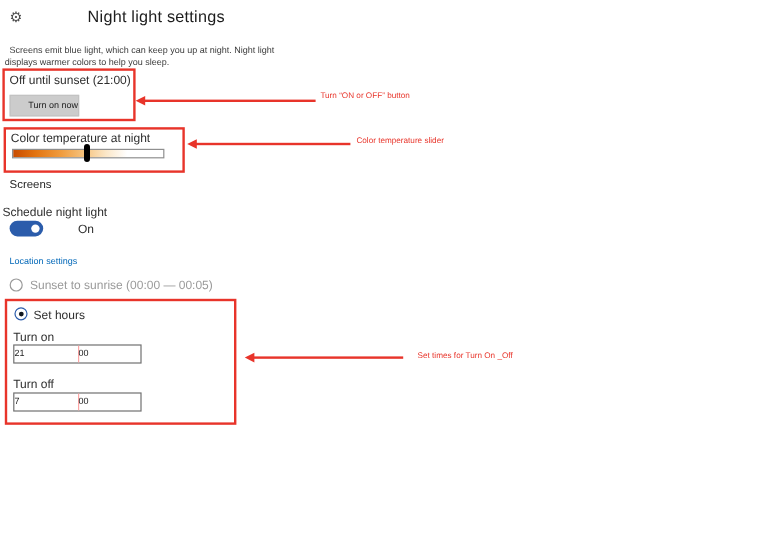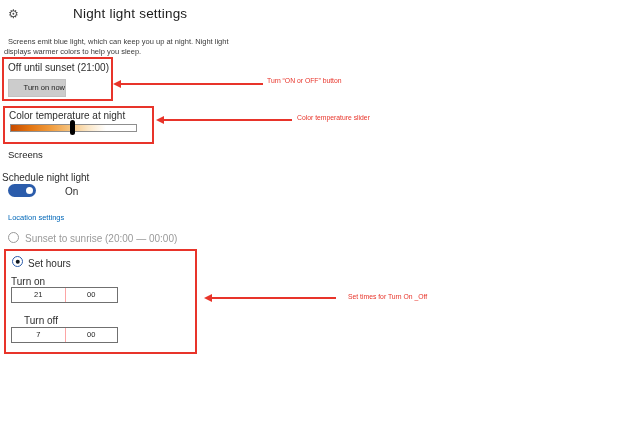--- a/index.html
+++ b/index.html
@@ -56,26 +56,26 @@
   .radio-outer { position:absolute; width:11px; height:11px; border-radius:50%; background:#fff; }
   #radio-sunset { left:8px; top:232px; border:1px solid #9a9a9a; }
   #radio-sethours { left:12px; top:256px; border:1.5px solid #2b5cab; }
   .radio-dot { position:absolute; left:50%; top:50%; width:4.5px; height:4.5px;
                border-radius:50%; background:#101820; transform:translate(-50%,-50%); }
   .radio-sunset-label { left:25px; top:233px; }
   .set-hours-label { left:28px; top:258px;text-align:center; }
 
   
   .time-label-on  { left:11px; top:276px; }
-  .time-label-off { left:24px; top:315px; }
+  .time-label-off { left:11px; top:315px; }
   .timebox { position:absolute; left:11px; width:107px; height:16px;
              border:1px solid #707070; background:#fff; display:flex; }
   #timebox-on  { top:287px; }
   #timebox-off { top:327px; }
-  .cell { width:53px; font-size:7.5px; color:#1c1c1c; text-align:center; line-height:14px; }
+  .cell { width:53px; font-size:7.5px; color:#1c1c1c; text-align:left; line-height:14px; }
   .cell + .cell { border-left:1px solid #fca5a5; }
 </style>
 </head>
 <body>
 
 <div id="screen">
 
   <span class="abs gear">⚙</span>
   <span class="abs title">Night light settings</span>
   <span class="abs desc" style="left:8px; top:37px;">Screens emit blue light, which can keep you up at night. Night light</span>
@@ -91,21 +91,21 @@
   <span class="abs schedule-heading">Screens</span>
   <span class="abs lbl toggle-label">Schedule night light</span>
   <div class="toggle">
     <div class="toggle-knob"></div>
   </div>
   <span class="abs lbl toggle-state">On</span>
 
   <span class="abs link">Location settings</span>
 
   <div class="radio-outer" id="radio-sunset"></div>
-  <span class="abs lbl dim radio-sunset-label">Sunset to sunrise (20:00 — 00:00)</span>
+  <span class="abs lbl dim radio-sunset-label">Sunset to sunrise (00:00 — 00:05)</span>
 
   <div class="radio-outer" id="radio-sethours">
     <div class="radio-dot"></div>
   </div>
   <span class="abs lbl set-hours-label">Set hours</span>
 
   <span class="abs lbl time-label-on">Turn on</span>
   <div class="timebox" id="timebox-on">
     <div class="cell">21</div>
     <div class="cell">00</div>

